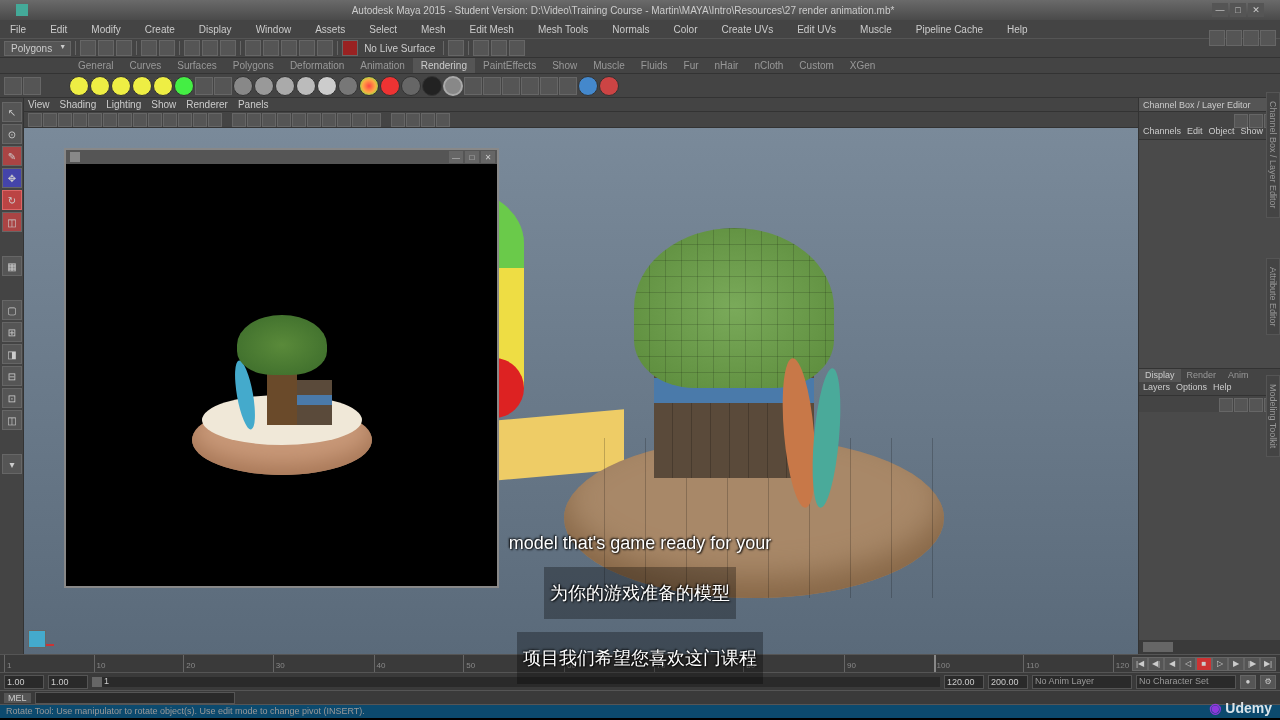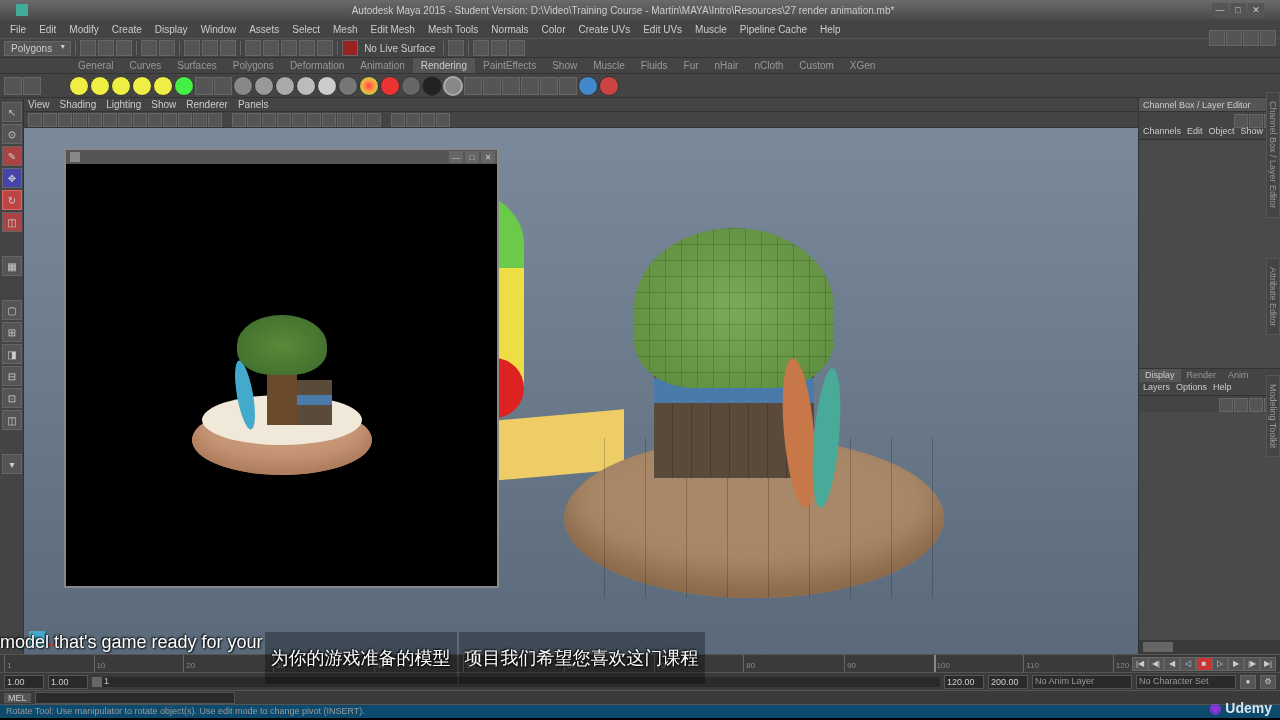--- a/index.html
+++ b/index.html
@@ -2,21 +2,21 @@
 <html><head>
 <meta charset="utf-8">
 <style>
 *{margin:0;padding:0;box-sizing:border-box;font-family:Arial,sans-serif;user-select:none}
 body{width:1280px;height:720px;background:#000;overflow:hidden;position:relative}
 .titlebar{height:20px;background:linear-gradient(#6a6a6a,#4a4a4a);display:flex;align-items:center;color:#ccc;font-size:10px;padding:0 16px}
 .titlebar-icon{width:12px;height:12px;background:#4a9;margin-right:6px}
 .titlebar-title{flex:1;text-align:center}
 .win-controls{display:flex;gap:2px}
 .win-btn{width:16px;height:14px;background:#555;display:flex;align-items:center;justify-content:center;font-size:9px;color:#ccc;cursor:pointer}
-.menubar{height:18px;background:#444;display:flex;align-items:center;padding:0 4px;gap:1px;color:#ccc;font-size:10px}
+.menubar{height:18px;background:#444;display:flex;align-items:center;padding:0 4px;gap:12px;color:#ccc;font-size:10px}
 .menubar span{padding:2px 6px;cursor:pointer}
 .toolbar1{height:20px;background:#444;display:flex;align-items:center;padding:0 4px;gap:2px;border-top:1px solid #555;border-bottom:1px solid #333}
 .dropdown{background:#555;color:#ccc;font-size:10px;padding:1px 18px 1px 6px;border:1px solid #666;position:relative}
 .dropdown::after{content:"▼";position:absolute;right:4px;font-size:7px}
 .tool-icon{width:16px;height:16px;background:#555;border:1px solid #666;display:inline-block;cursor:pointer}
 .sep{width:1px;height:14px;background:#666;margin:0 2px}
 .status-label{font-size:10px;color:#ccc;padding:0 4px}
 .shelftabs{height:16px;background:#444;display:flex;align-items:center;font-size:10px;color:#999;border-bottom:1px solid #333;padding-left:70px}
 .shelftabs span{padding:2px 8px;cursor:pointer}
 .shelftabs span.active{background:#555;color:#ccc}
@@ -85,21 +85,21 @@
 .pb-btn.rec{background:#c33}
 .range-bar{height:18px;background:#3a3a3a;display:flex;align-items:center;gap:4px;padding:0 4px;border-top:1px solid #555}
 .range-input{width:40px;height:14px;background:#2a2a2a;color:#ccc;font-size:9px;border:1px solid #555;padding:0 2px}
 .range-slider{flex:1;height:10px;background:#2a2a2a;position:relative}
 .range-slider-thumb{position:absolute;left:0;width:10px;height:10px;background:#666}
 .range-dropdown{width:100px;height:14px;background:#2a2a2a;color:#999;font-size:9px;border:1px solid #555;padding:0 2px}
 .cmdline{height:14px;background:#3a3a3a;display:flex;align-items:center;font-size:9px;color:#ccc;padding:0 4px;gap:4px;border-top:1px solid #555}
 .cmd-label{background:#555;padding:0 4px}
 .cmd-input{flex:0 0 200px;height:12px;background:#2a2a2a;border:1px solid #555}
 .helpline{height:14px;background:#0c4a6e;font-size:9px;color:#999;padding:1px 6px;border-top:1px solid #555}
-.subtitles{position:absolute;bottom:36px;left:0;width:100%;display:flex;flex-direction:row;align-items:flex-start;gap:2px;pointer-events:none;z-index:100}
+.subtitles{position:absolute;bottom:36px;left:0;width:100%;display:flex;flex-direction:column;align-items:center;gap:13px;pointer-events:none;z-index:100}
 .sub-line{color:#fff;font-size:18px;text-shadow:1px 1px 2px #000,-1px -1px 2px #000}
 .sub-line.cn{background:rgba(0,0,0,.3);padding:14px 6px}
 .watermark{position:absolute;bottom:4px;right:8px;color:#fff;font-size:14px;font-weight:bold;opacity:.85;z-index:101}
 .watermark::before{content:"◉ ";color:#a435f0}
 .axis{position:absolute;bottom:8px;left:8px;width:20px;height:20px;z-index:50}
 .axis-y{position:absolute;bottom:0;left:8px;width:2px;height:14px;background:#3c3}
 .axis-x{position:absolute;bottom:0;left:8px;width:14px;height:2px;background:#c33}
 .home-icon{position:absolute;bottom:6px;left:4px;width:18px;height:18px;background:#4ac;border:1px solid #666;z-index:50}
 .top-right-icons{position:absolute;top:30px;right:4px;display:flex;gap:1px}
 </style>

